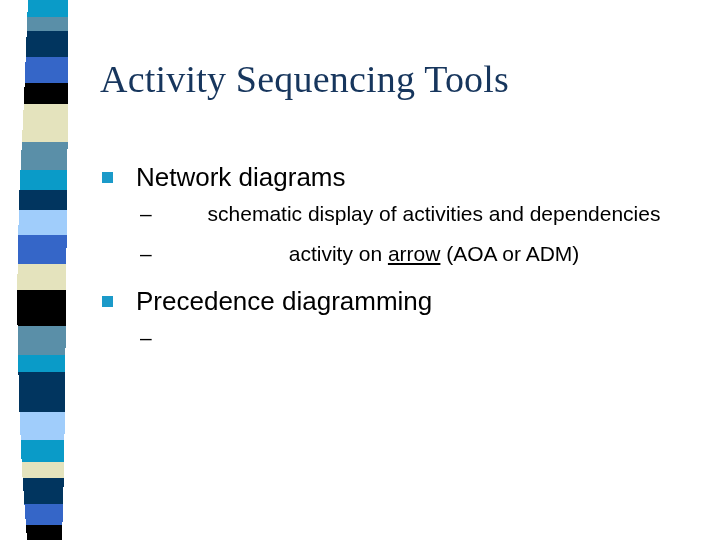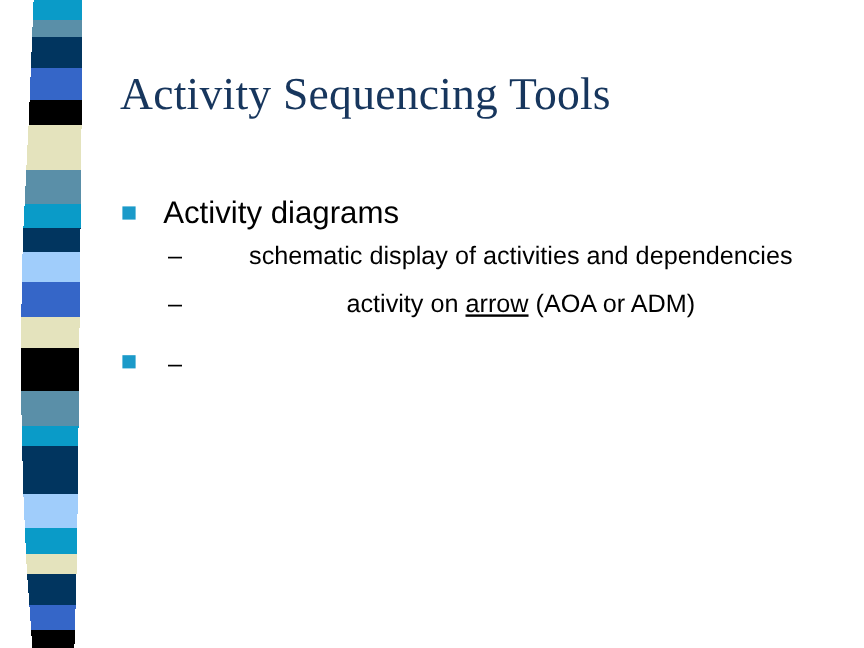--- a/index.html
+++ b/index.html
@@ -125,39 +125,40 @@
       <polygon points="24.428571428571427,504 63.02857142857143,504 62.42857142857143,525 25.928571428571427,525" fill="#3566c8" shape-rendering="crispEdges"></polygon>
       <polygon points="25.928571428571427,525 62.42857142857143,525 62,540 27,540" fill="#000000" shape-rendering="crispEdges"></polygon>
     </svg>
 
   <div id="slide-title">Activity Sequencing Tools</div>
 
   <div id="body-content">
 
     <div class="level1-item">
       <span class="level1-bullet"></span>
-      <span class="level1-text">Activity diagrams</span>
+      <span class="level1-text">Network diagrams</span>
     </div>
 
     <div class="level2-item">
       <span class="level2-dash">–</span>
       <span class="level2-text">schematic display of activities and dependencies</span>
     </div>
 
     <div class="spacer-sm"></div>
 
     <div class="level2-item">
       <span class="level2-dash">–</span>
       <span class="level2-text">activity on <u>arrow</u> (AOA or ADM)</span>
     </div>
 
     <div class="spacer-md"></div>
 
     <div class="level1-item">
       <span class="level1-bullet"></span>
+      <span class="level1-text">Precedence diagramming</span>
     </div>
 
     <div class="level2-item">
       <span class="level2-dash">–</span>
     </div>
 
   </div>
 </div>
 
 </body></html>

